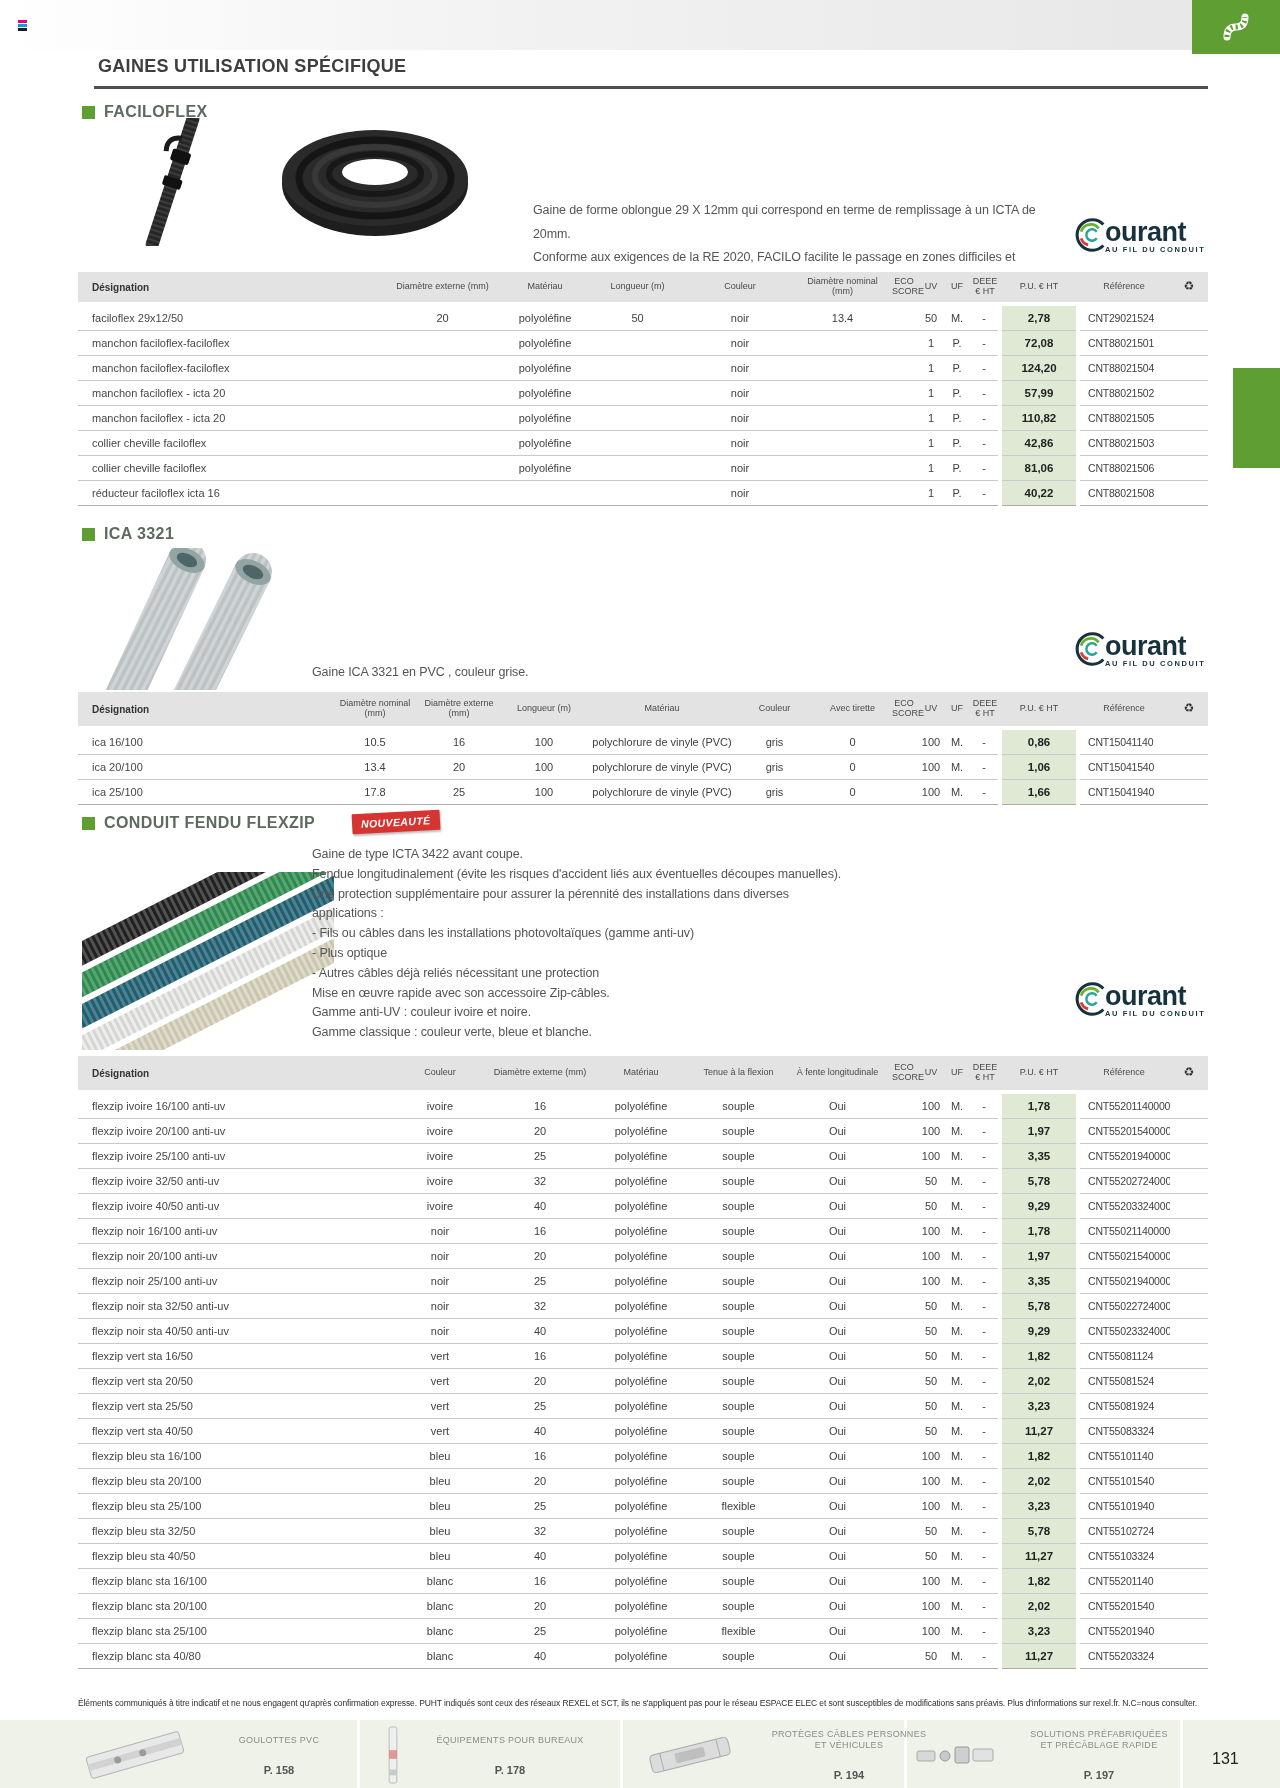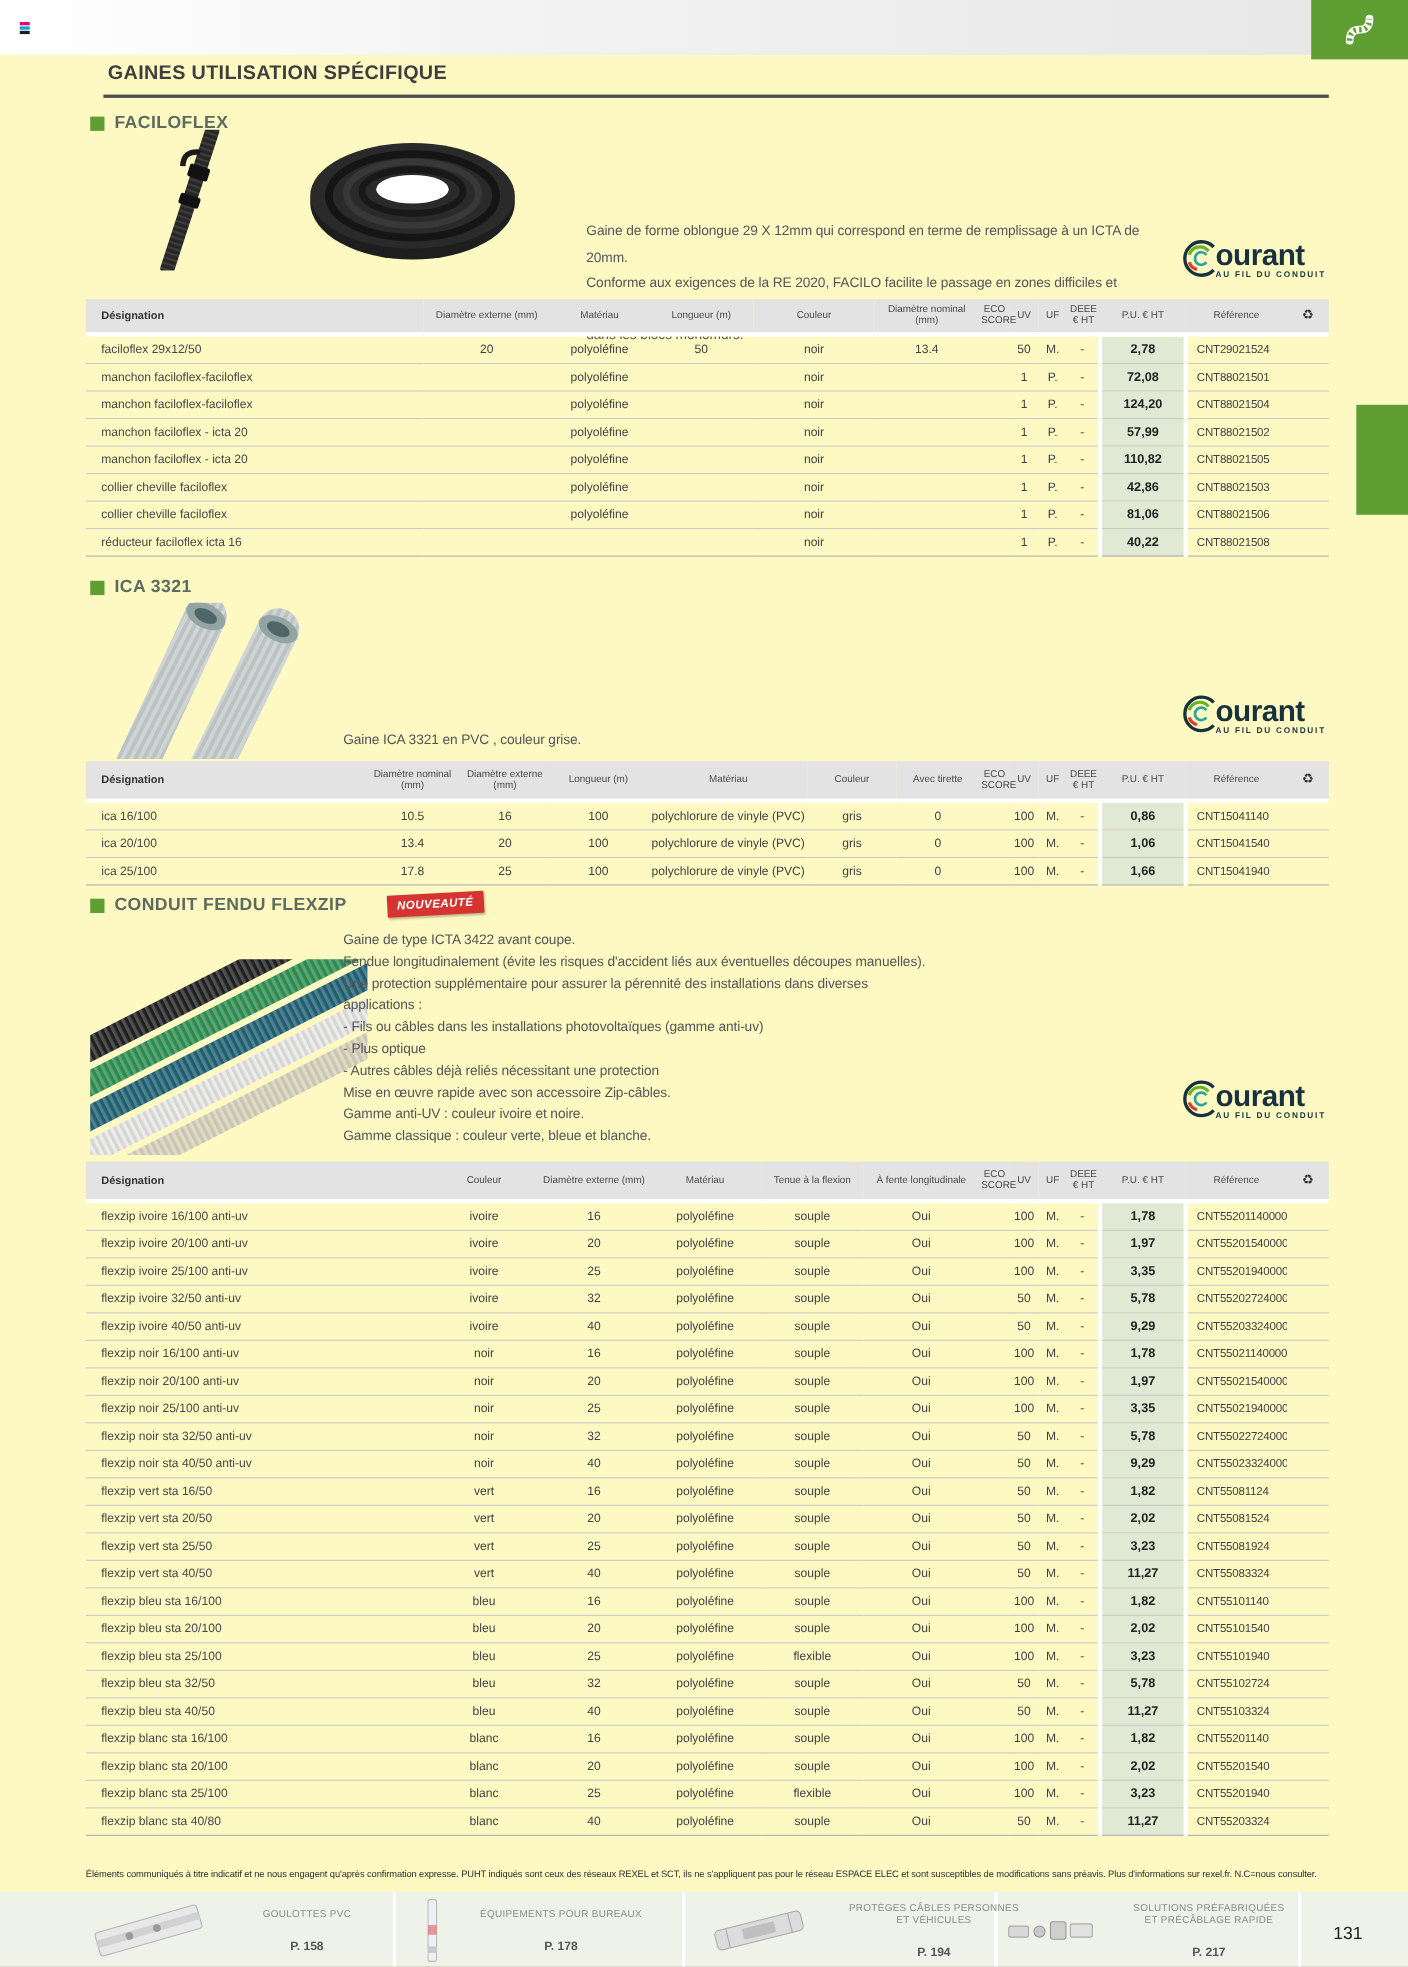--- a/index.html
+++ b/index.html
@@ -1,21 +1,21 @@
 <!DOCTYPE html>
 <html style="--accent-green: #5F9E33; --price-col: #DFE9D4; --badge-red: #D63431; --header-row: #E3E3E3; --footer-band: #EEF2E8; --logo-dark: #17323C; --logo-teal: #2AA39D; --logo-green: #68B32B; --logo-red: #E03A2F; --rule-gray: #4F4F4F;"><head>
 <meta charset="utf-8">
 <style>
   :root{
     --accent-green:#5F9E33; --price-col:#DFE9D4; --badge-red:#D63431;
     --header-row:#E3E3E3; --footer-band:#EEF2E8; --logo-dark:#17323C;
     --logo-teal:#2AA39D; --logo-green:#68B32B; --logo-red:#E03A2F; --rule-gray:#4F4F4F;
   }
   html,body{margin:0;padding:0;background:#888;}
-  .page{position:relative;width:1280px;height:1788px;background:#fef9c3;margin:0 auto;
+  .page{position:relative;width:1280px;height:1788px;background:#ffffff;margin:0 auto;
         font-family:"Liberation Sans",sans-serif;overflow:hidden;}
   .topband{position:absolute;left:0;top:0;width:1280px;height:50px;
            background:linear-gradient(to right,#ffffff 0%,#f3f3f3 35%,#e6e6e6 100%);}
   .regmarks{position:absolute;left:18px;top:20px;}
   .regmarks div{width:9px;height:3px;margin-bottom:1px;}
   .chapter-box{position:absolute;left:1192px;top:0;width:88px;height:54px;
                background:var(--accent-green);display:flex;align-items:center;justify-content:center;}
   .side-tab{position:absolute;left:1233px;top:368px;width:47px;height:100px;background:var(--accent-green);}
   .title{position:absolute;left:98px;top:56px;font-size:18px;font-weight:800;color:#3E3E3E;
          letter-spacing:.3px;margin:0;}
@@ -109,21 +109,20 @@
     <ellipse cx="97" cy="56" rx="93" ry="48" fill="#2A2A2A"></ellipse>
     <ellipse cx="97" cy="56" rx="76" ry="38" fill="none" stroke="#151515" stroke-width="7"></ellipse>
     <ellipse cx="97" cy="54" rx="60" ry="29" fill="none" stroke="#383838" stroke-width="6"></ellipse>
     <ellipse cx="97" cy="52" rx="46" ry="20" fill="none" stroke="#181818" stroke-width="6"></ellipse>
     <ellipse cx="97" cy="50" rx="33" ry="13" fill="#FFFFFF"></ellipse>
   </svg>
 
   <div class="desc" style="left:533px;top:199px;width:505px">
       <div>Gaine de forme oblongue 29 X 12mm qui correspond en terme de remplissage à un ICTA de 20mm.</div>
       <div>Conforme aux exigences de la RE 2020, FACILO facilite le passage en zones difficiles et l'application</div>
-      <div>dans les blocs monomurs.</div>
     </div>
 
   <div class="courant" style="left:1072px;top:214px">
     <svg class="c-arcs" width="38" height="38" viewBox="0 0 40 40">
       <path d="M33 9 A16 16 0 1 0 33 31" fill="none" stroke="#17323C" stroke-width="3.2"></path>
       <path d="M28 13 A10.5 10.5 0 0 0 9.6 16.5" fill="none" stroke="#68B32B" stroke-width="3"></path>
       <path d="M9.6 23.5 A10.5 10.5 0 0 0 17 30.4" fill="none" stroke="#E03A2F" stroke-width="3"></path>
       <path d="M26 16.5 A6 6 0 1 0 26 23.5" fill="none" stroke="#2AA39D" stroke-width="2.6"></path>
     </svg>
     <div class="c-text">
@@ -916,18 +915,18 @@
       <rect x="2" y="16" width="18" height="10" rx="2" fill="#D8D8D8" stroke="#AAA"></rect>
       <circle cx="30" cy="21" r="5" fill="#C9C9C9" stroke="#999"></circle>
       <rect x="40" y="12" width="14" height="16" rx="2" fill="#CFCFCF" stroke="#999"></rect>
       <rect x="58" y="14" width="20" height="12" rx="2" fill="#E2E2E2" stroke="#AAA"></rect>
     </svg>
     <div class="f-text" style="width:180px">
       <div class="f-label">
           <div>SOLUTIONS PRÉFABRIQUÉES</div>
           <div>ET PRÉCÂBLAGE RAPIDE</div>
         </div>
-      <div class="f-page">P. 217</div>
+      <div class="f-page">P. 197</div>
     </div>
   </div>
 
   <div class="page-num">131</div>
 </div>
 
 </body></html>

